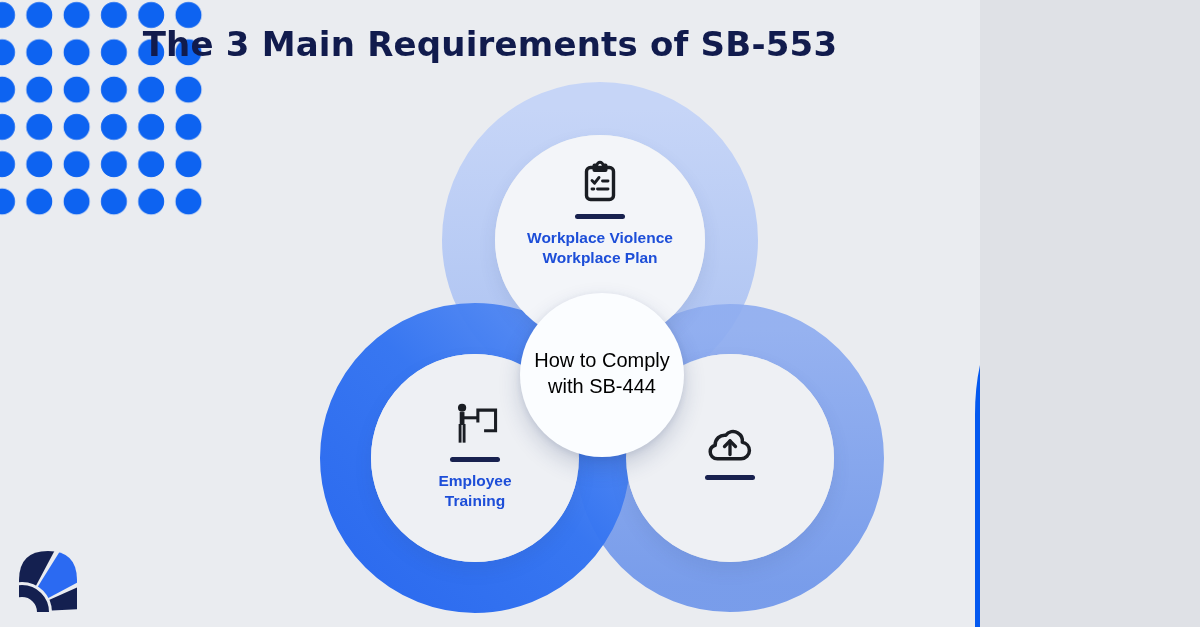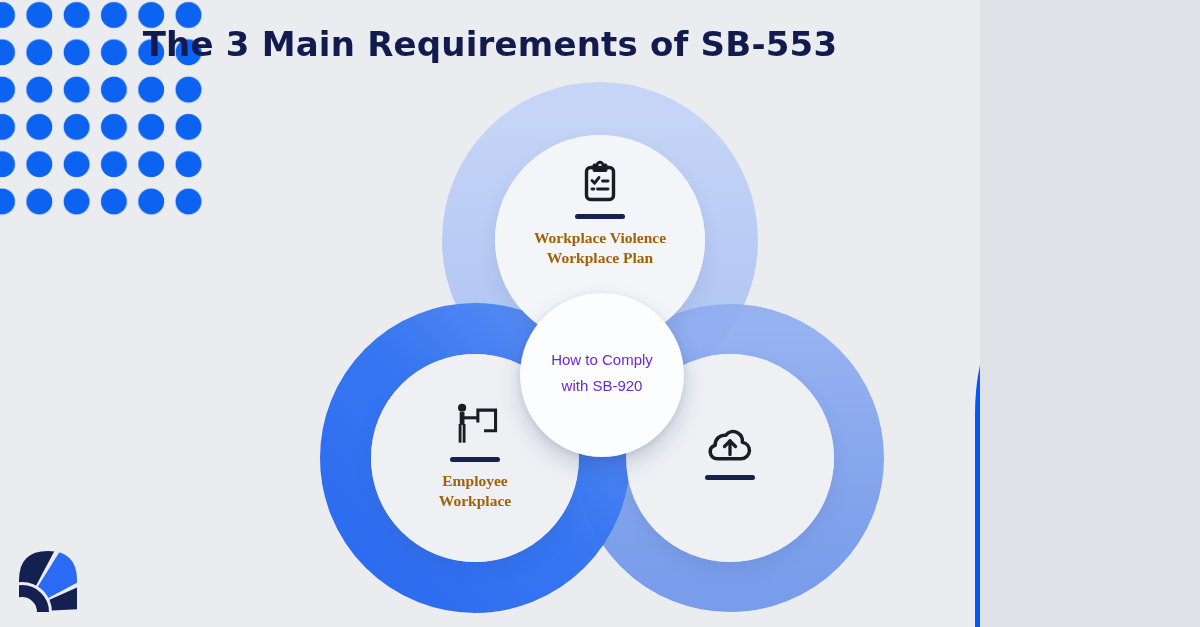--- a/index.html
+++ b/index.html
@@ -24,26 +24,26 @@
   .disc-top{left:495px;top:135px;width:210px;height:210px;background:#f3f5f9;}
   .disc-left{left:371px;top:354px;width:208px;height:208px;background:#eef0f4;}
   .disc-right{left:626px;top:354px;width:208px;height:208px;background:#eef0f4;}
 
   .disc-content{position:absolute;inset:0;display:flex;flex-direction:column;
                 align-items:center;justify-content:center;}
   .disc-top .disc-content{transform:translateY(-27px);}
   .disc-left .disc-content,.disc-right .disc-content{transform:translateY(-2px);}
 
   .bar{width:50px;height:5px;border-radius:3px;background:#18214f;margin:11px 0 9px;}
-  .node-label{font-size:15.5px;line-height:20px;font-weight:600;color:#a16207;text-align:center;font-family:Liberation Serif, serif;}
+  .node-label{font-size:15.5px;line-height:20px;font-weight:600;color:#1d4ed8;text-align:center;}
 
   .center-circle{position:absolute;left:520px;top:293px;width:164px;height:164px;border-radius:50%;
                  background:#fbfdff;display:flex;align-items:center;justify-content:center;
                  box-shadow:0 10px 22px rgba(35,55,105,.20),0 2px 6px rgba(35,55,105,.10);}
-  .center-text{font-size:15px;line-height:26px;color:#6d28d9;font-weight:500;text-align:center;
+  .center-text{font-size:20px;line-height:26px;color:#000000;font-weight:500;text-align:center;
                transform:translateY(-2px);}
 
   .logo{position:absolute;left:18px;top:550px;}
 
   .icon{display:block;}
 </style>
 </head>
 <body>
 
 <div class="canvas">
@@ -103,40 +103,40 @@
         <circle cx="10.5" cy="6" r="4.3" fill="#1a1d23"></circle>
         <line x1="10.5" y1="10.5" x2="10.5" y2="24" stroke="#1a1d23" stroke-width="5"></line>
         <line x1="8.4" y1="23" x2="8.4" y2="42.5" stroke="#1a1d23" stroke-width="3"></line>
         <line x1="12.6" y1="23" x2="12.6" y2="42.5" stroke="#1a1d23" stroke-width="3"></line>
         <line x1="12.5" y1="16.5" x2="27.5" y2="16.5" stroke="#1a1d23" stroke-width="3.2"></line>
         <path d="M27,21.5 L27,8.5 L45.5,8.5 L45.5,30 L33.5,30" fill="none" stroke="#1a1d23" stroke-width="3.2"></path>
       </svg>
       <div class="bar"></div>
       <div class="node-label">
         <span style="display:block">Employee</span>
-        <span style="display:block">Workplace</span>
+        <span style="display:block">Training</span>
       </div>
     </div>
   </div>
 
   <div class="disc disc-right">
     <div class="disc-content">
       <svg class="icon" width="48" height="40" viewBox="0 0 48 40" aria-hidden="true">
         <path d="M11.5,34.8 C7.2,34.8 4.2,31.6 4.2,27.8 C4.2,24.6 6.3,22.1 9.2,21.3 C8.9,14.9 14.1,10.6 19.8,11.2 C22.5,7.4 27.8,6.3 31.9,8.9 C35.3,11 36.8,14.6 36.3,18.2 C40.4,18.9 43.4,22.3 43.4,26.4 C43.4,31 39.7,34.8 35.1,34.8 Z" fill="none" stroke="#1a1d23" stroke-width="3.5" stroke-linejoin="round" stroke-linecap="round"></path>
         <line x1="24" y1="30.5" x2="24" y2="17" stroke="#1a1d23" stroke-width="3.3" stroke-linecap="round"></line>
         <path d="M18.5,22.5 L24,16.8 L29.5,22.5" fill="none" stroke="#1a1d23" stroke-width="3.3" stroke-linecap="round" stroke-linejoin="round"></path>
       </svg>
       <div class="bar"></div>
     </div>
   </div>
 
   <div class="center-circle">
     <div class="center-text">
       <span style="display:block">How to Comply</span>
-      <span style="display:block">with SB-920</span>
+      <span style="display:block">with SB-444</span>
     </div>
   </div>
 
   <svg class="logo" width="60" height="62" viewBox="0 0 60 62" aria-hidden="true">
     <defs>
       <clipPath id="archClip">
           <path d="M1,62 V30 Q1,1 30,1 Q59,1 59,30 V62 Z"></path>
         </clipPath>
     </defs>
     <g clip-path="url(#archClip)">

